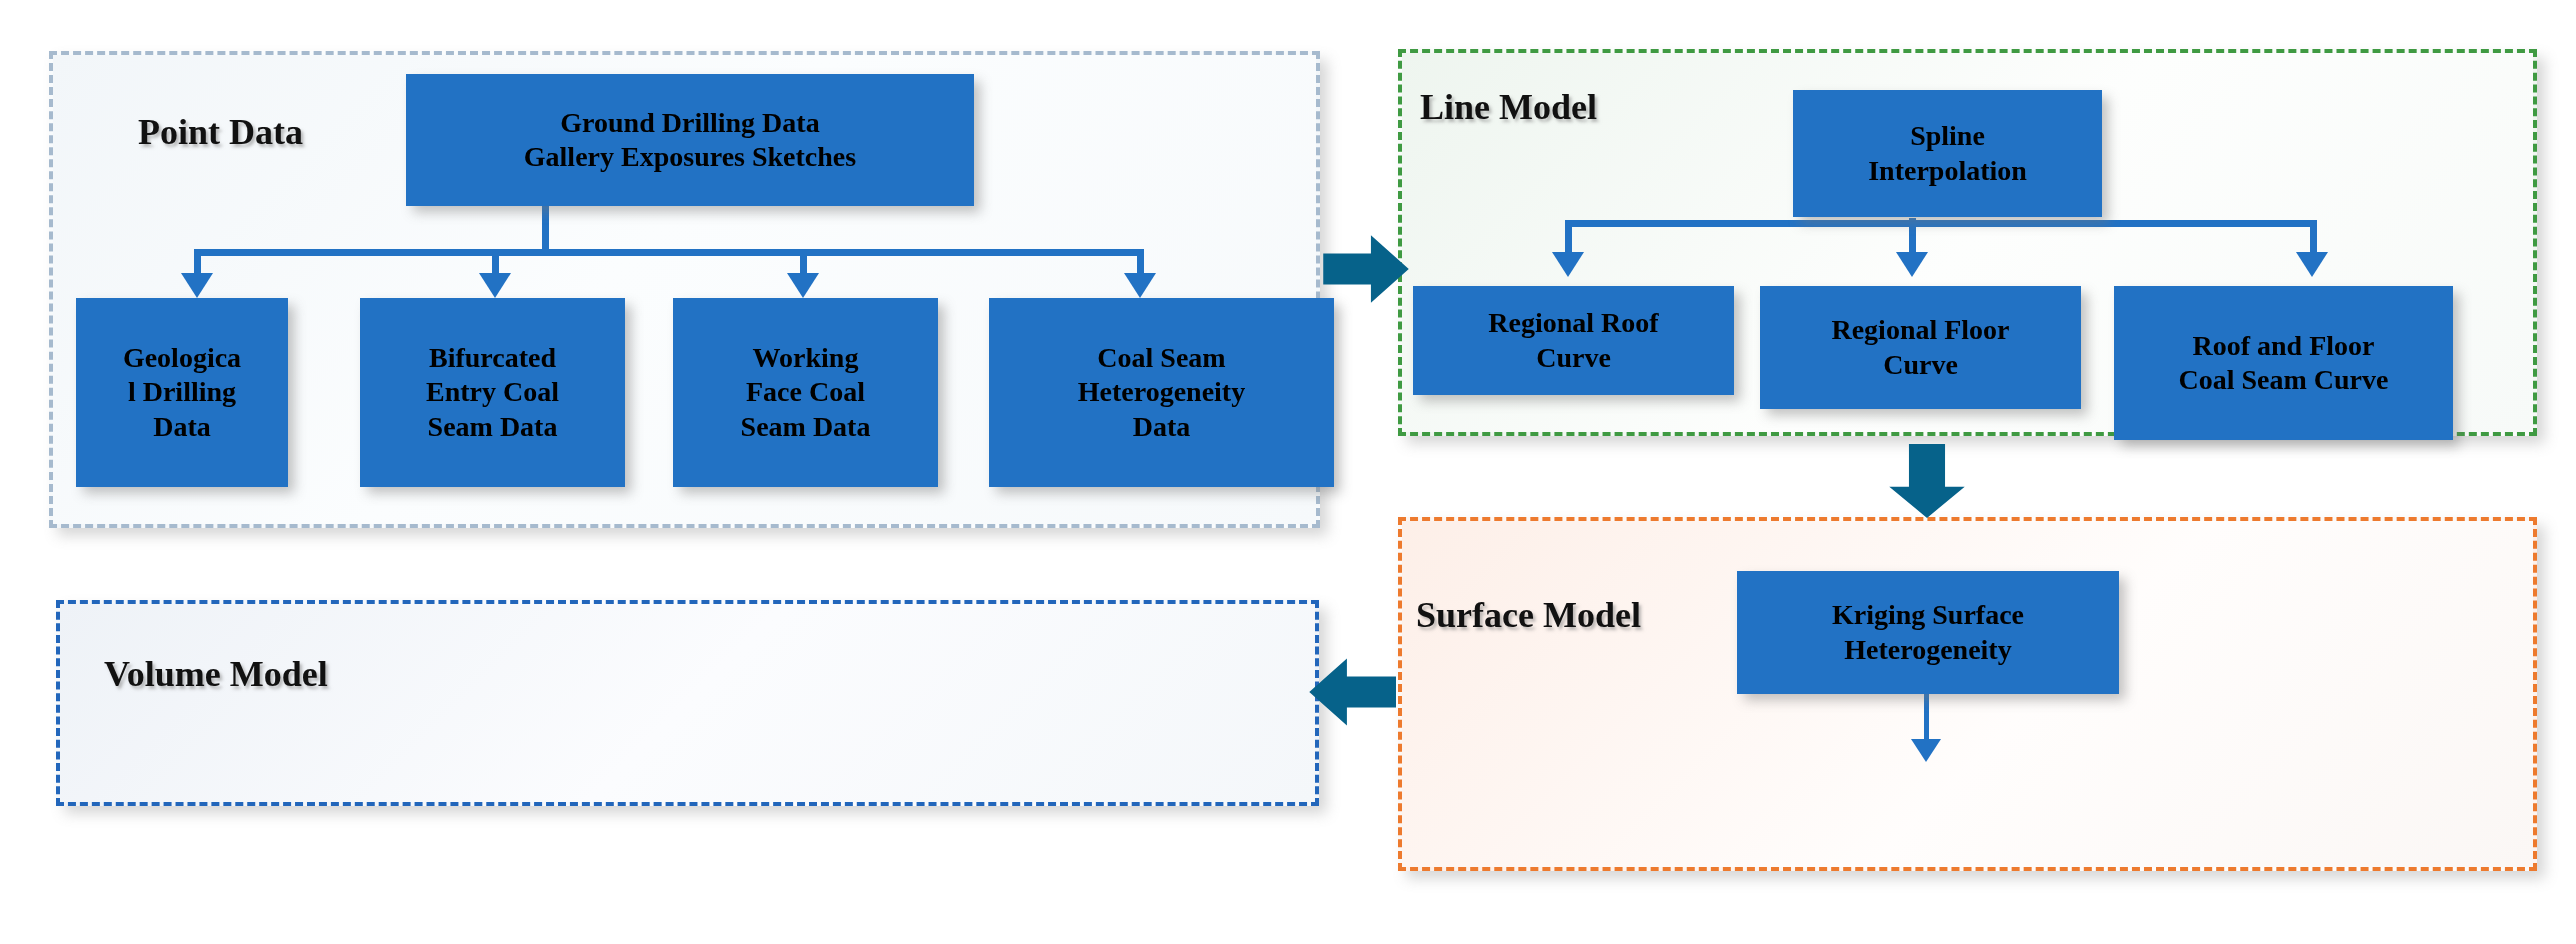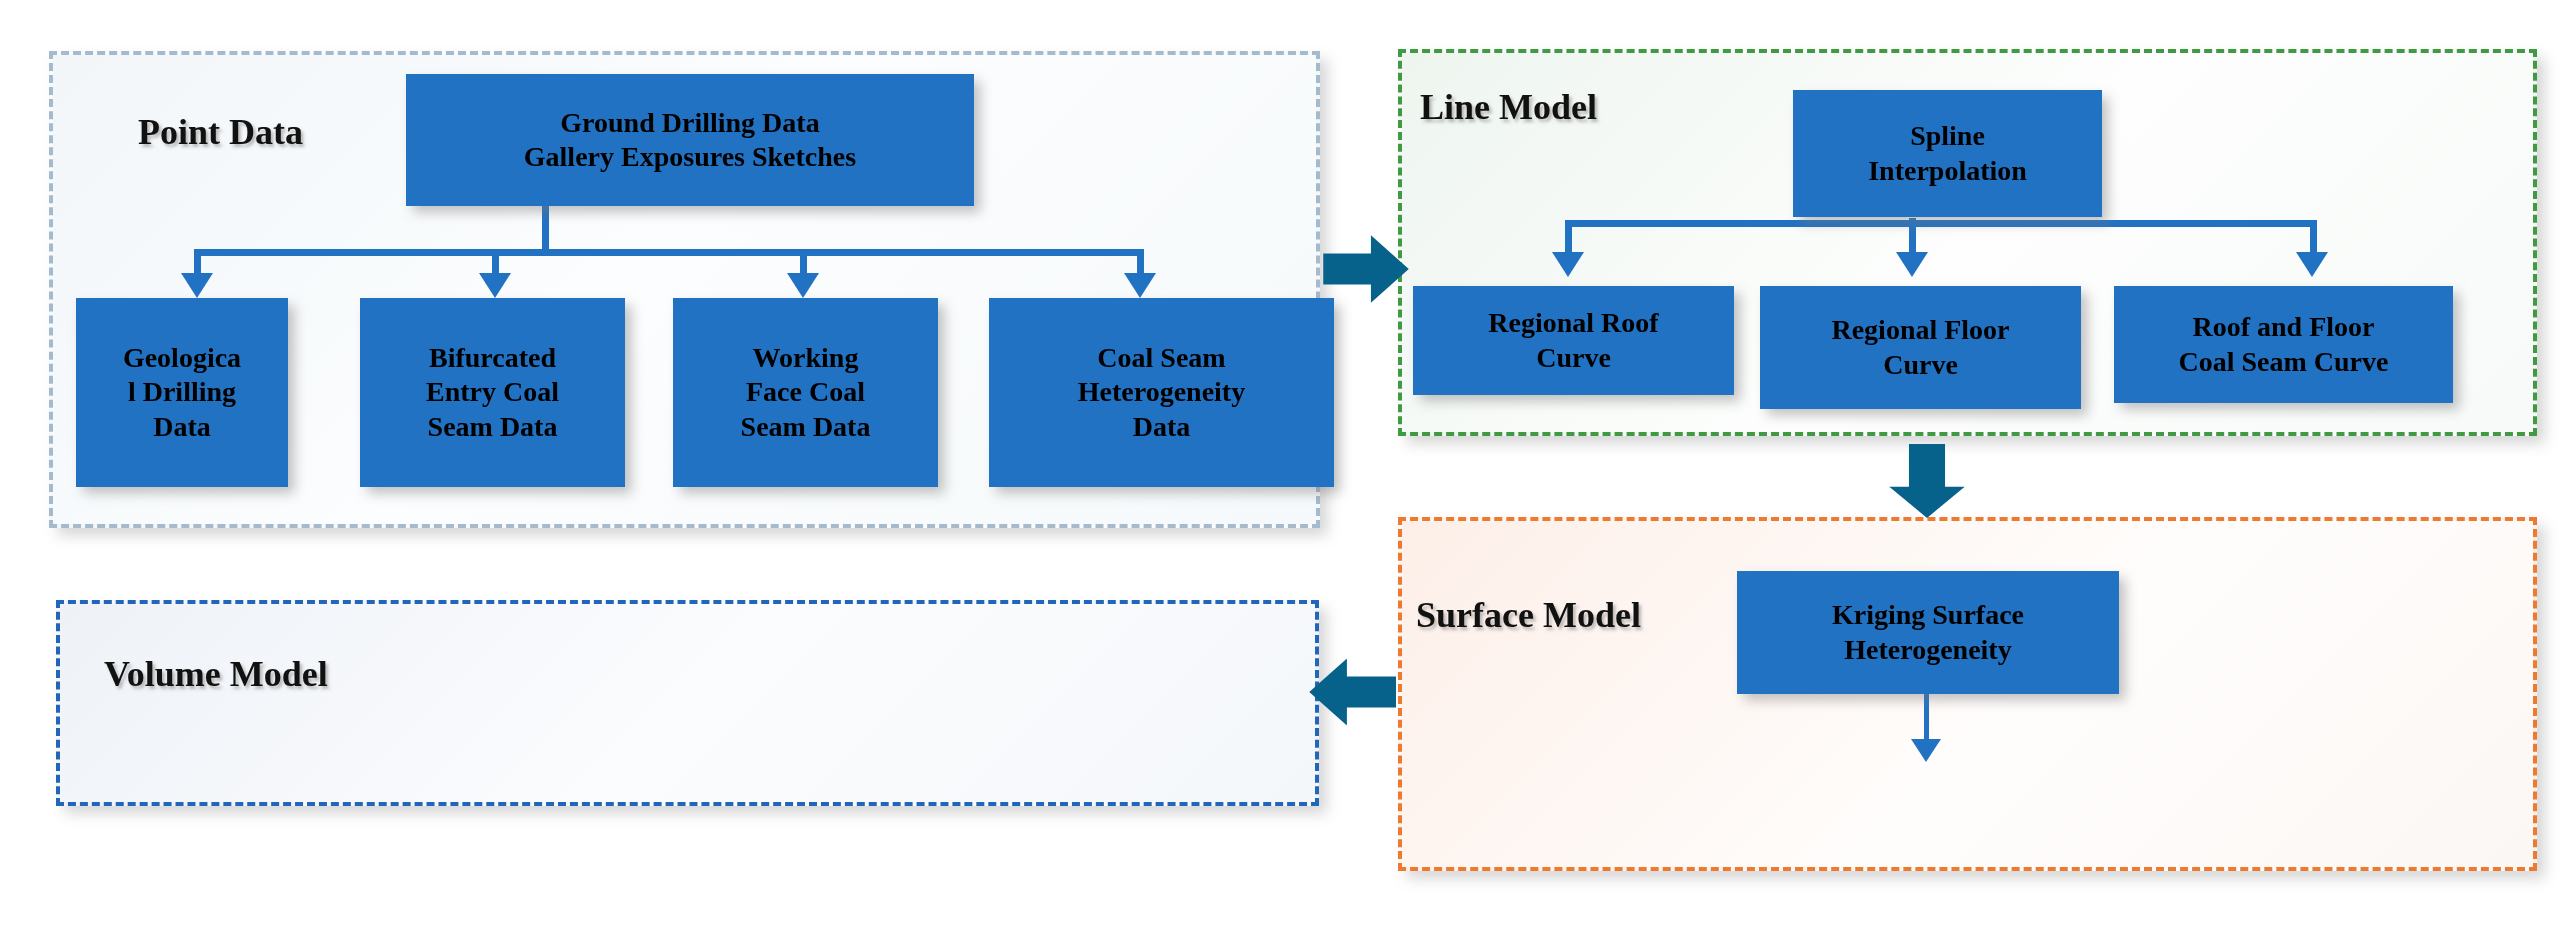--- a/index.html
+++ b/index.html
@@ -149,21 +149,21 @@
   <div class="conn" style="left:1909px;top:220px;width:7.4px;height:35px;"></div>
   <div class="conn" style="left:2310px;top:220px;width:7.4px;height:35px;"></div>
   <div class="arrowhead" style="left:1552px;top:252px;"></div>
   <div class="arrowhead" style="left:1896px;top:252px;"></div>
   <div class="arrowhead" style="left:2296px;top:252px;"></div>
 
   <div class="node" style="left:1413px;top:286px;width:321px;height:109px;">Regional Roof
 Curve</div>
   <div class="node" style="left:1760px;top:286px;width:321px;height:123px;">Regional Floor
 Curve</div>
-  <div class="node" style="left:2114px;top:286px;width:339px;height:117px;">Roof and Floor
+  <div class="node" style="left:2114px;top:286px;width:339px;height:154px;">Roof and Floor
 Coal Seam Curve</div>
 
   <div class="panel" id="panel-surface"></div>
   <div class="panel-label" style="left:1416px;top:597px;">Surface Model</div>
 
   <div class="node" id="sm-root" style="left:1737px;top:571px;width:382px;height:123px;">Kriging Surface
 Heterogeneity</div>
 
   <div class="conn" style="left:1924px;top:694px;width:5px;height:49px;"></div>
   <div class="arrowhead" style="left:1911px;top:739px;border-left-width:15px;border-right-width:15px;border-top-width:23px;"></div>

